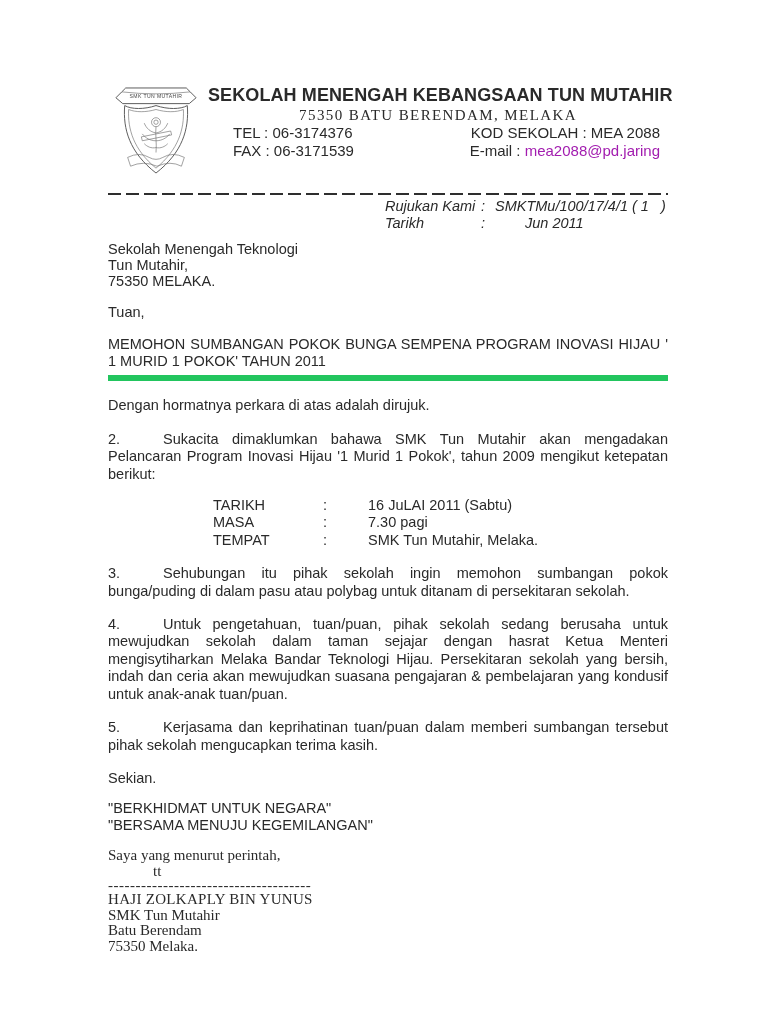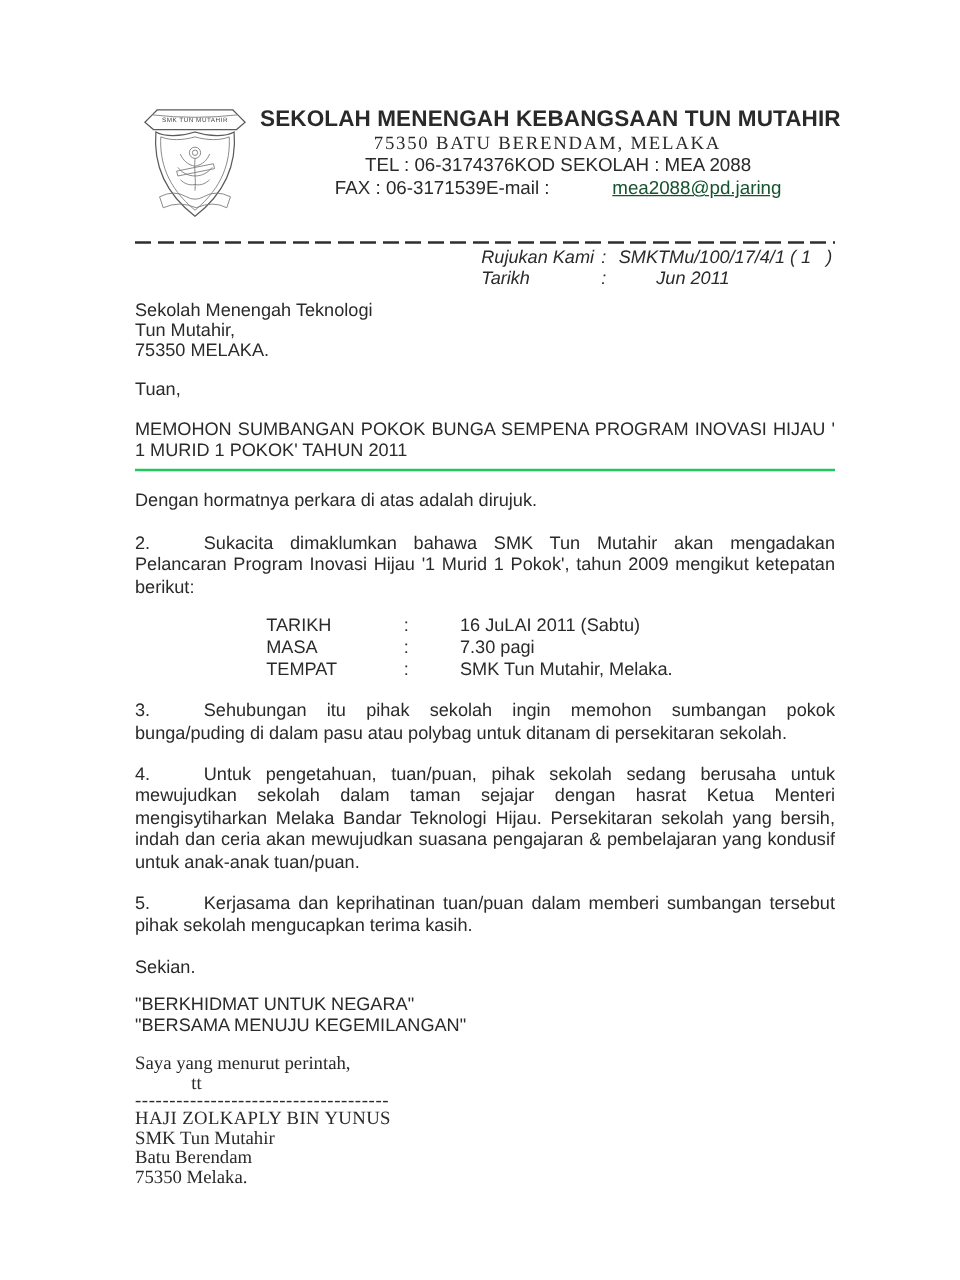--- a/index.html
+++ b/index.html
@@ -39,30 +39,28 @@
   }
   .school-addr {
     font-family: "Liberation Serif", serif;
     font-size: 15px;
     text-align: center;
     letter-spacing: 1.4px;
     line-height: 18px;
   }
   .contact-row {
     display: flex;
-    justify-content: center;
+    justify-content: space-between;
     font-size: 15px;
     line-height: 18px;
     padding: 0 8px 0 25px;
   }
   .email-link {
-    color: #14532d;
-    text-decoration: underline;
+    color: #a21caf;
     cursor: pointer;
-    margin-left: 46px;
   }
 
   .dash-rule {
     margin-top: 13px;
     height: 2px;
     background: repeating-linear-gradient(to right, #2e2e2e 0 13px, transparent 13px 18px);
   }
 
   
   .ref-block { margin-left: 277px; margin-top: 3px; }
@@ -73,21 +71,21 @@
   .ref-value.tarikh { padding-left: 30px; }
 
   
   .recipient { margin-top: 10px; line-height: 16px; }
 
   .salutation { margin-top: 15px; }
 
   .subject {
     margin-top: 15px;
     text-align: justify;
-    border-bottom: 2px solid #22c55e;
+    border-bottom: 6px solid #22c55e;
     padding-bottom: 5px;
     line-height: 17px;
   }
 
   .para { margin-top: 16px; text-align: justify; }
   .pnum { display: inline-block; width: 55px; }
 
   
   .event-block { margin-top: 14px; margin-left: 105px; }
   .event-row { display: flex; line-height: 17.4px; }

